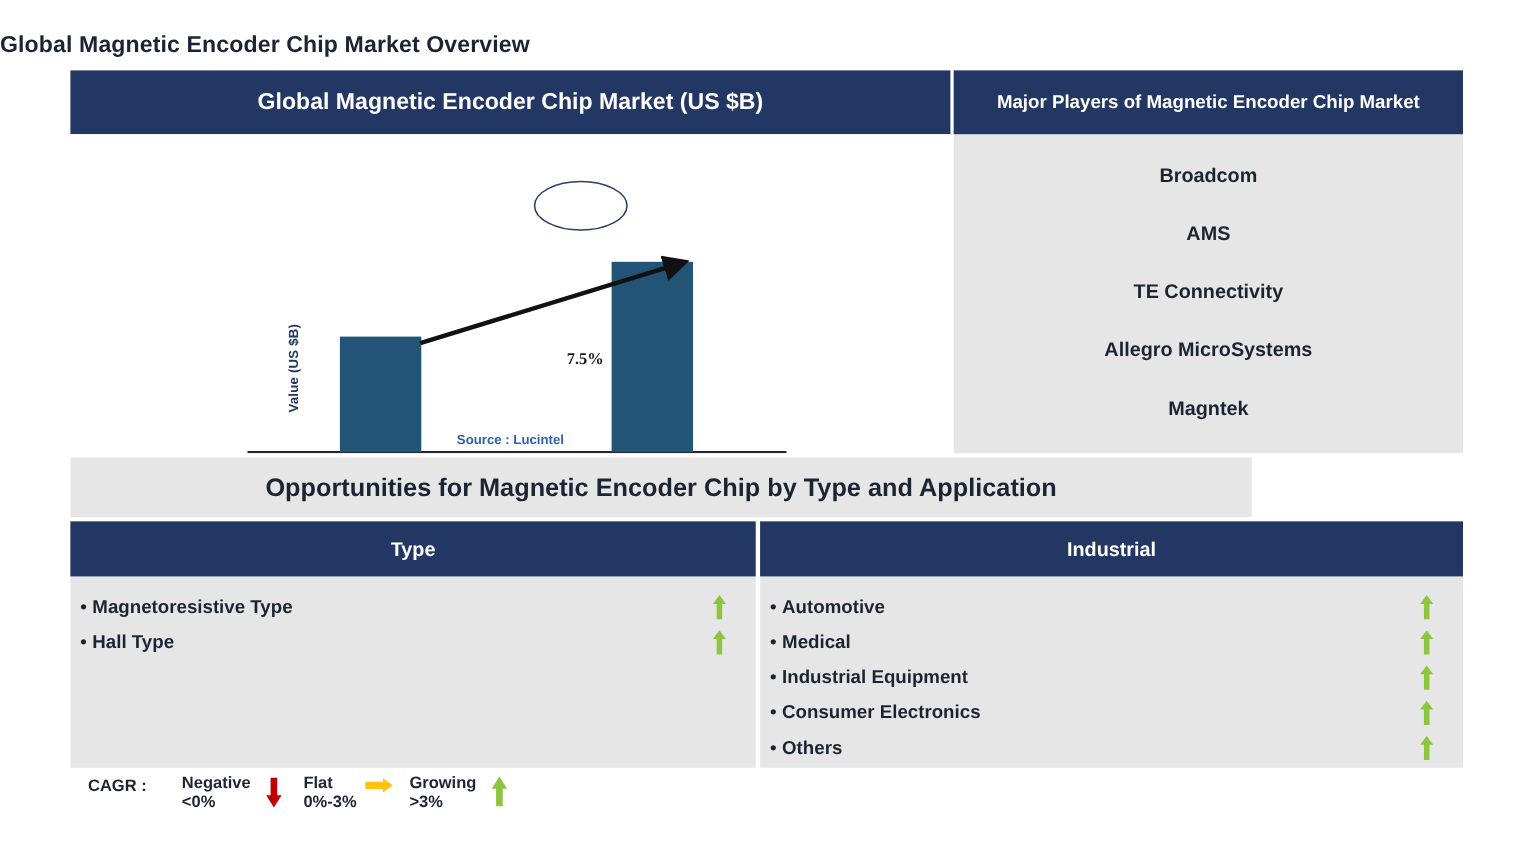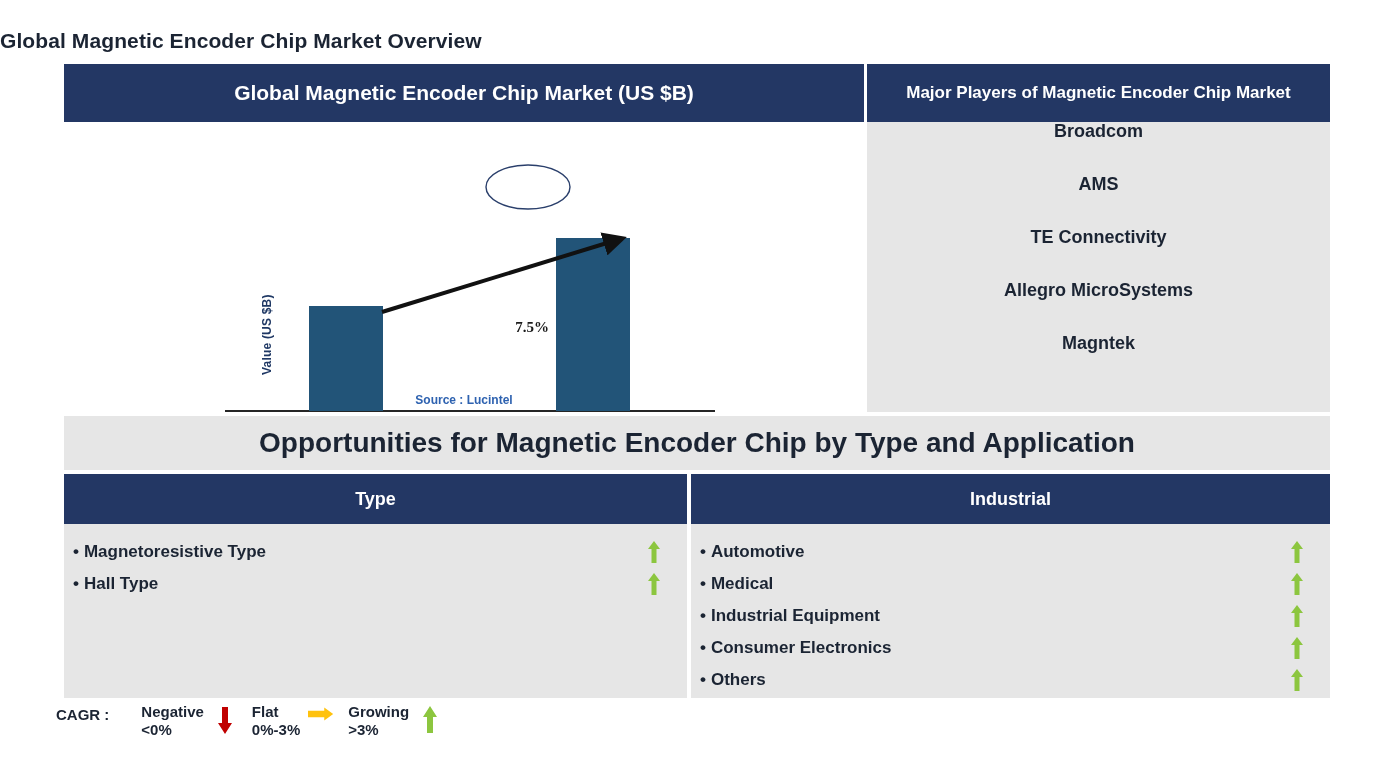--- a/index.html
+++ b/index.html
@@ -120,42 +120,43 @@
     font-size: 17px;
   }
   .players-list {
     position: absolute;
     left: 0; top: 58px;
     width: 463px;
     height: 290px;
     display: flex;
     flex-direction: column;
     justify-content: flex-start;
+    padding-top: 28px;
     box-sizing: border-box;
   }
   .player-item {
     text-align: center;
     font-size: 18px;
     font-weight: bold;
     color: #1b2433;
     line-height: 1;
     margin-bottom: 35px;
   }
 
   
   .opp-banner {
     position: absolute;
     left: 64px; top: 416px;
-    width: 1266px;
+    width: 1074px;
     height: 54px;
     background: #e6e6e6;
     display: flex;
     align-items: center;
     justify-content: center;
-    font-size: 28px;
+    font-size: 23px;
     font-weight: bold;
     color: #1b2433;
   }
 
   
   .col {
     position: absolute;
     top: 474px;
     background: #e6e6e6;
     height: 224px;
@@ -189,21 +190,21 @@
   .arrow-cell {
     width: 22px;
     display: flex;
     justify-content: center;
     align-items: center;
   }
 
   
   .legend {
     position: absolute;
-    left: 56px; top: 703px;
+    left: 80px; top: 703px;
     height: 46px;
     display: flex;
     align-items: flex-start;
   }
   .legend-title {
     font-size: 15px;
     font-weight: bold;
     color: #1b2433;
     margin-right: 32px;
     padding-top: 3px;

